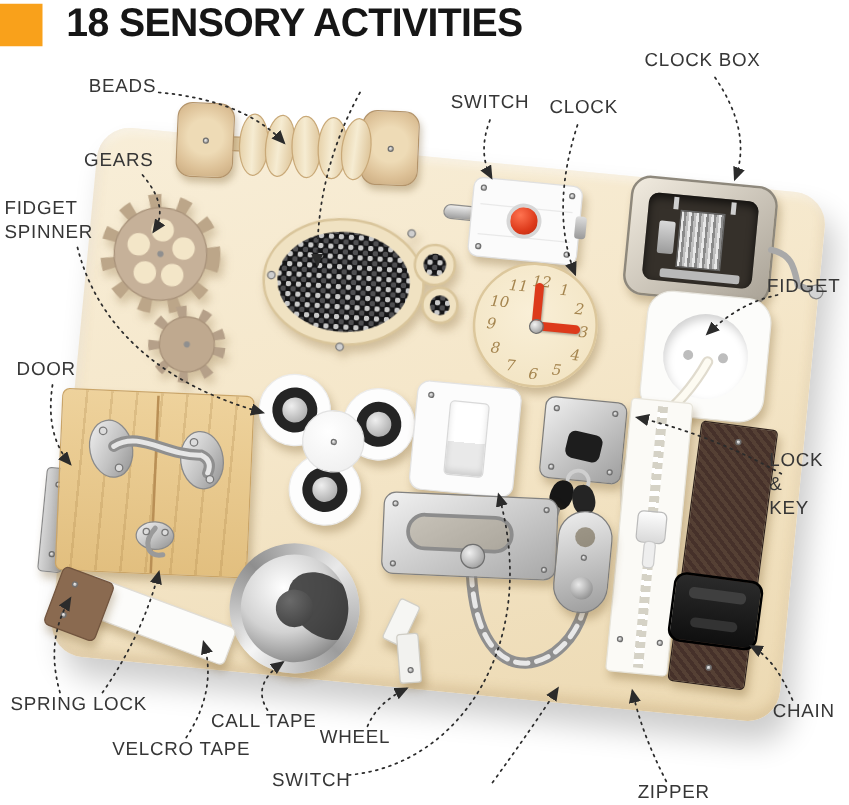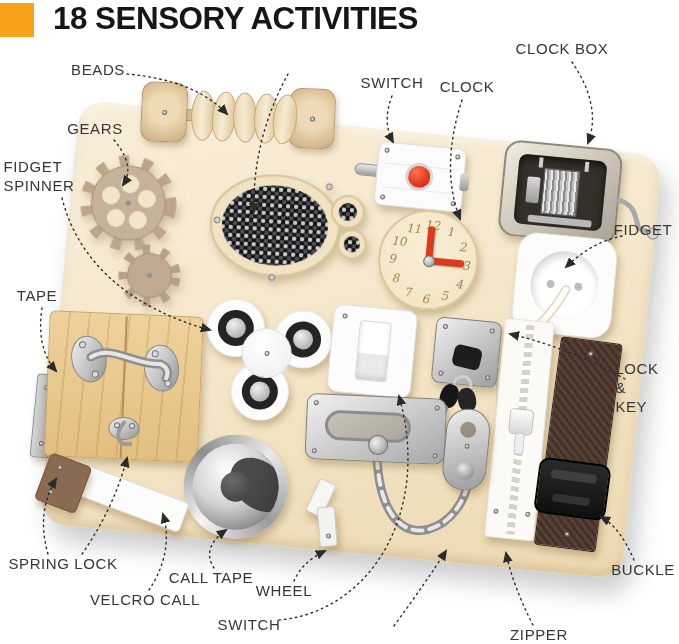--- a/index.html
+++ b/index.html
@@ -334,25 +334,25 @@
     </svg>
 
   <div id="callouts">
       <div class="callout" style="left: 98px; top: 70px;">BEADS</div>
       <div class="callout" style="left: 392px; top: 83px;">SWITCH</div>
       <div class="callout" style="left: 467px; top: 87px;">CLOCK</div>
       <div class="callout" style="left: 562px; top: 49px;">CLOCK BOX</div>
       <div class="callout" style="left: 95px; top: 129px;">GEARS</div>
       <div class="callout" style="left: 39px; top: 177px; text-align: left;">FIDGET
 SPINNER</div>
-      <div class="callout" style="left: 37px; top: 296px;">TAPE</div>
+      <div class="callout" style="left: 37px; top: 296px;">DOOR</div>
       <div class="callout" style="left: 643px; top: 230px;">FIDGET</div>
       <div class="callout" style="left: 637px; top: 388px;">LOCK &amp; KEY</div>
       <div class="callout" style="left: 63px; top: 564px;">SPRING LOCK</div>
-      <div class="callout" style="left: 145px; top: 600px;">VELCRO CALL</div>
+      <div class="callout" style="left: 145px; top: 600px;">VELCRO TAPE</div>
       <div class="callout" style="left: 211px; top: 578px;">CALL TAPE</div>
       <div class="callout" style="left: 284px; top: 591px;">WHEEL</div>
       <div class="callout" style="left: 249px; top: 625px;">SWITCH</div>
       <div class="callout" style="left: 539px; top: 635px; text-align: center;">ZIPPER</div>
-      <div class="callout" style="left: 643px; top: 570px;">BUCKLE</div>
+      <div class="callout" style="left: 643px; top: 570px;">CHAIN</div>
     </div>
 
 </div>
 
 </body></html>

